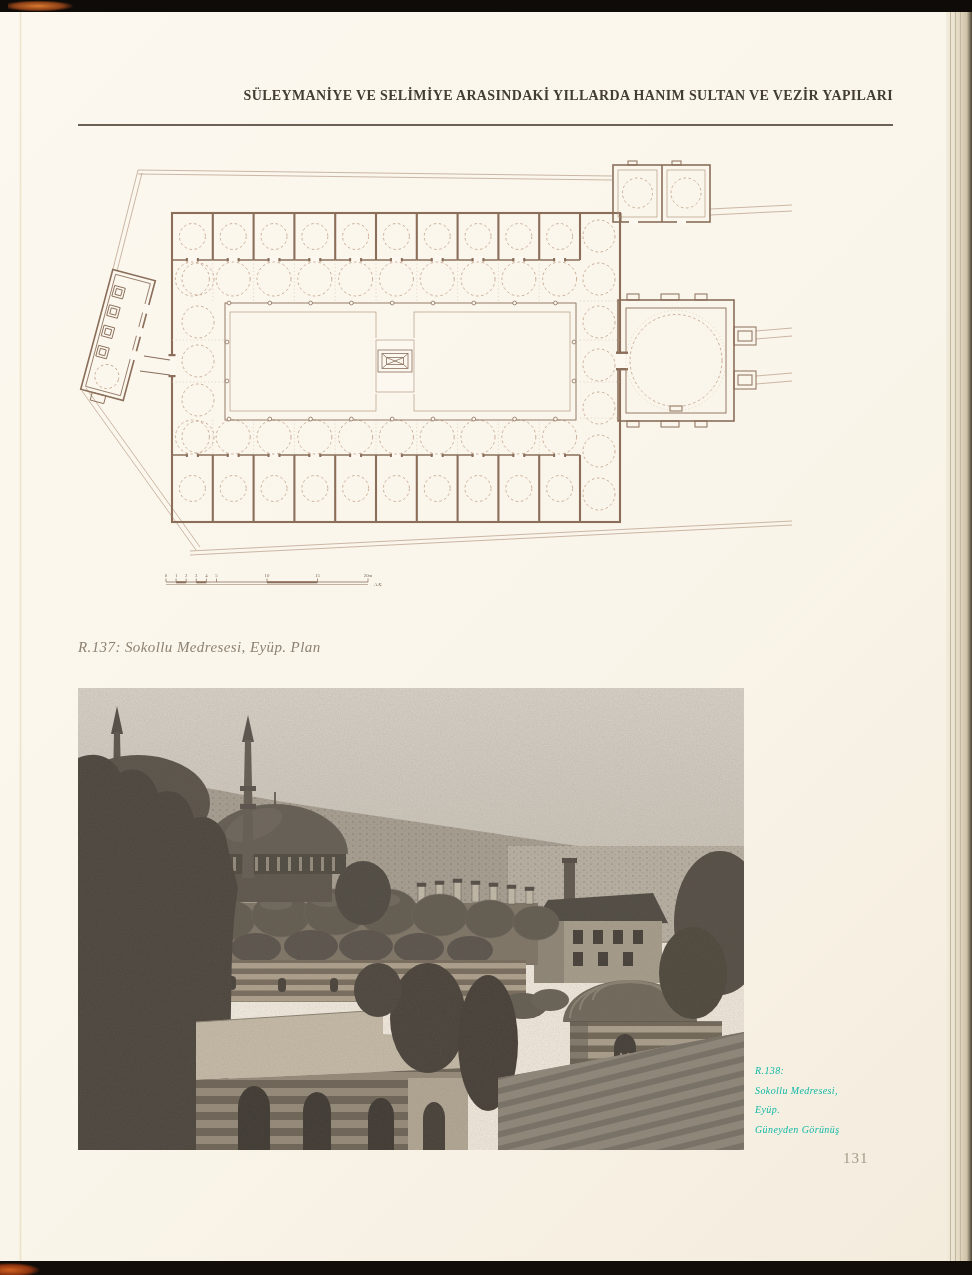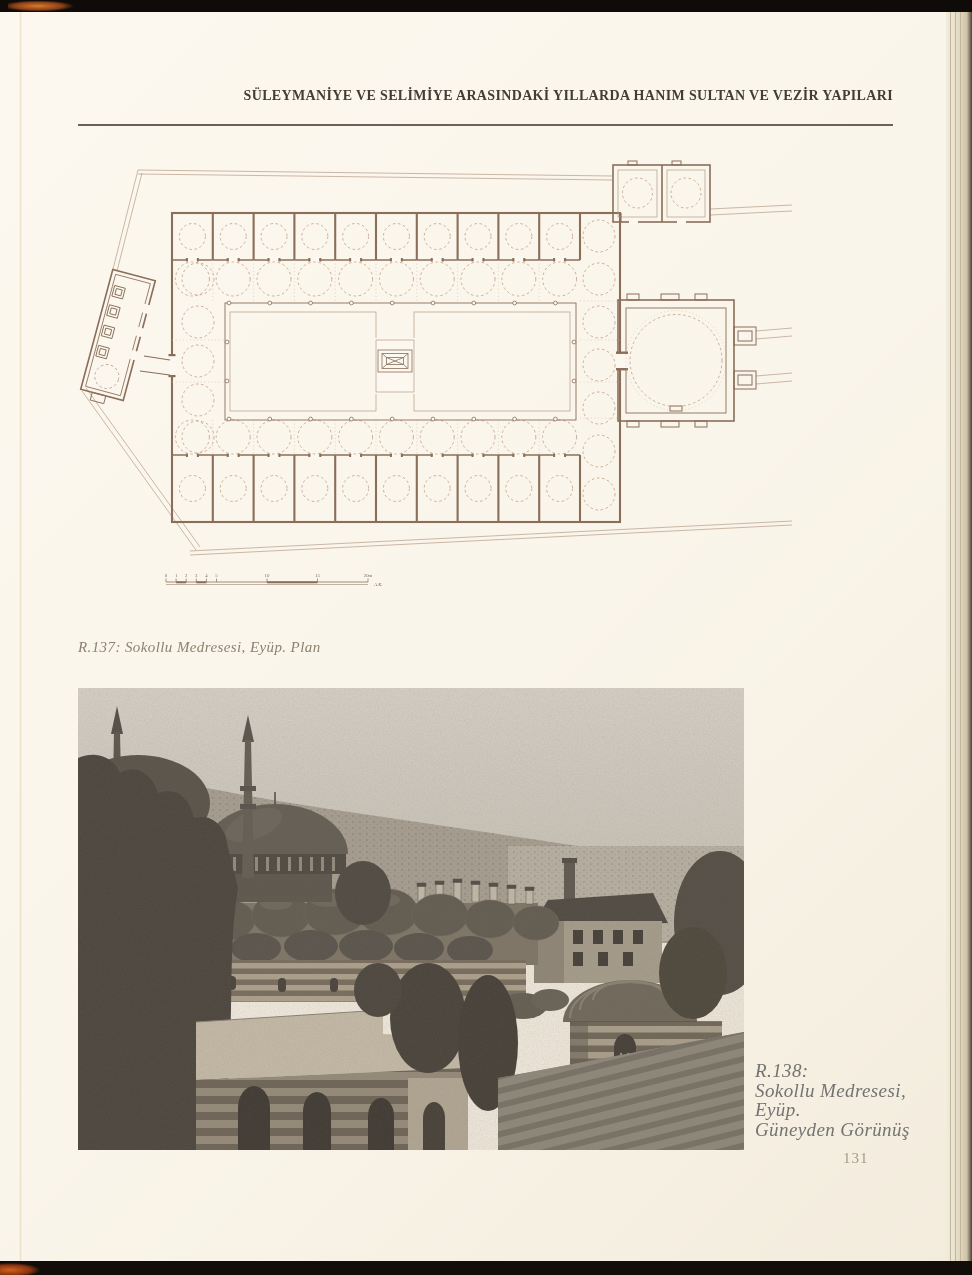--- a/index.html
+++ b/index.html
@@ -20,21 +20,21 @@
   #page-edges{position:absolute;left:946px;top:12px;width:26px;height:1249px;
     background:linear-gradient(90deg,#f2ecdd 0%,#ece4d2 25%,#e0d6bf 55%,#cfc3a8 80%,#4a4132 100%);}
   #page-edges .pe{position:absolute;top:0;height:100%;width:1px;background:#c2b69c;}
   
   #header-title{position:absolute;left:78px;top:88px;width:815px;text-align:right;
     font-size:14px;letter-spacing:.35px;font-weight:600;color:#433d34;white-space:nowrap;
     border-bottom:2px solid #6b6255;padding-bottom:20px;}
   
   .caption{position:absolute;font-style:italic;color:#8d8171;letter-spacing:.4px;}
   #caption-plan{left:78px;top:601px;font-size:15px;margin-top:38px;}
-  #caption-photo{left:755px;top:1061px;font-size:19px;line-height:19.5px;color:#737373;}
+  #caption-photo{left:755px;top:1061px;font-size:10px;line-height:19.5px;color:#14b8a6;}
   #page-number{position:absolute;left:843px;top:1150px;font-size:15px;color:#a49a89;letter-spacing:1px;text-align:right;}
   
   #plan-wrap{position:absolute;left:78px;top:150px;width:720px;height:440px;}
   #photo-wrap{position:absolute;left:78px;top:688px;width:666px;height:462px;}
   
   .pw{stroke:#8a6e5a;fill:none;stroke-width:1.1}
   .pw2{stroke-width:2.1}
   .pw15{stroke-width:1.6}
   .pth{stroke:#b69b85;stroke-width:.7;fill:none}
   .pdash{stroke:#c6a790;stroke-width:.9;stroke-dasharray:2.6 2.6;fill:none}

